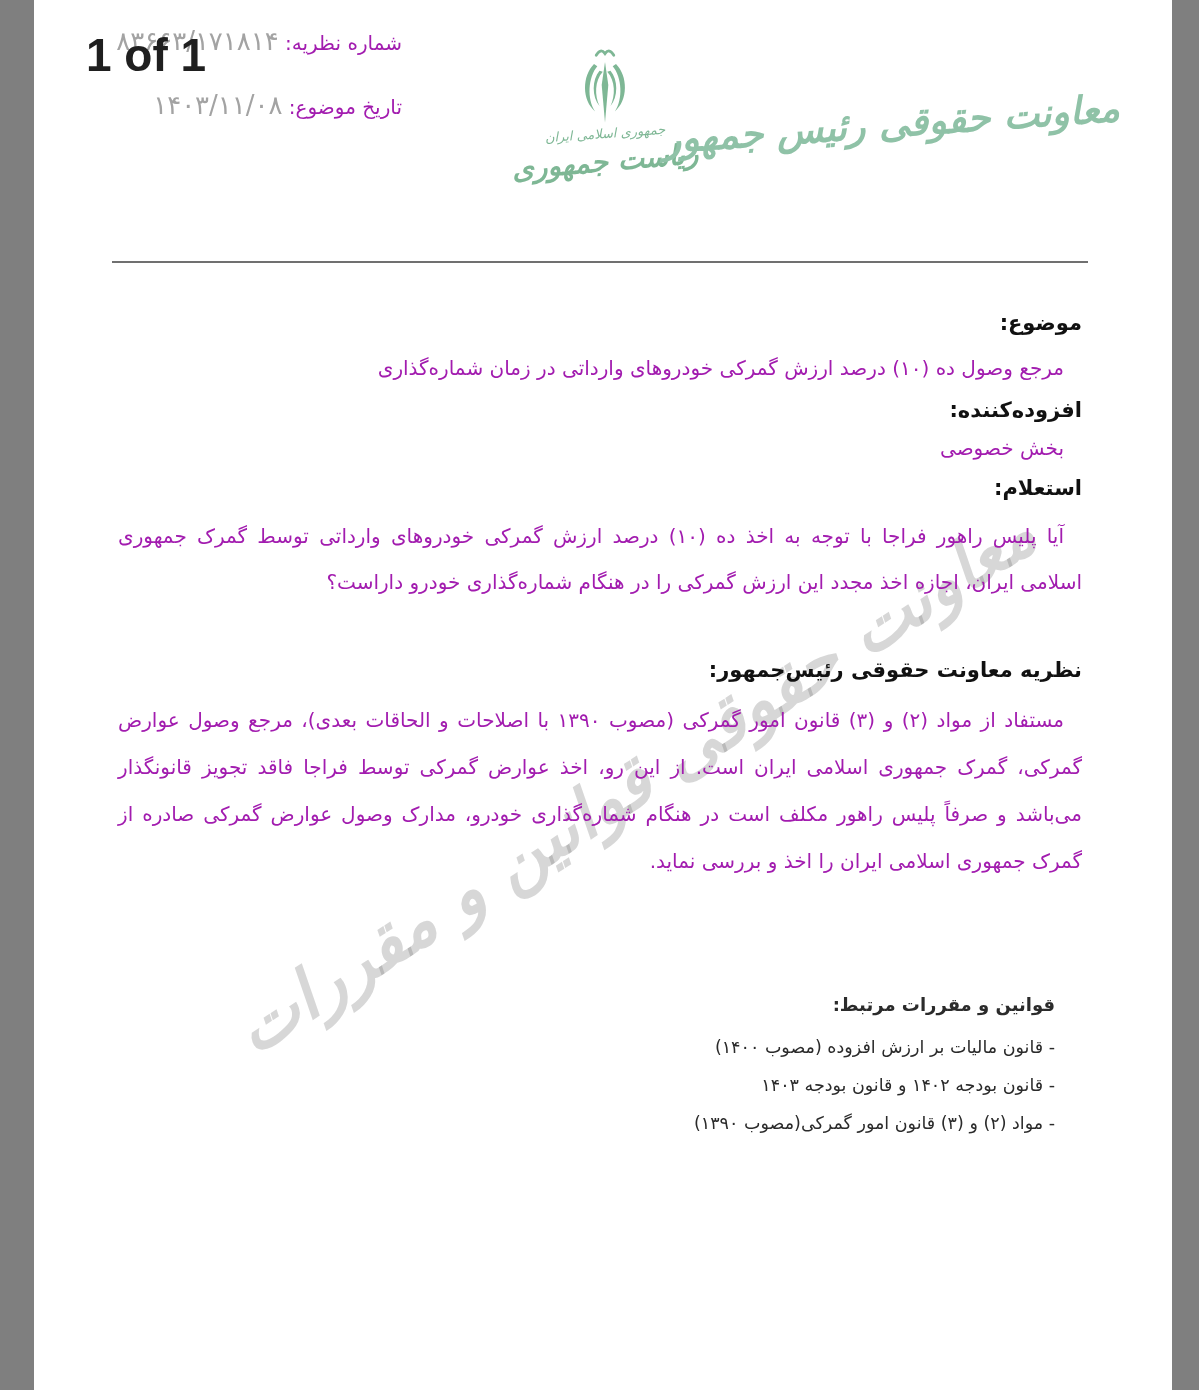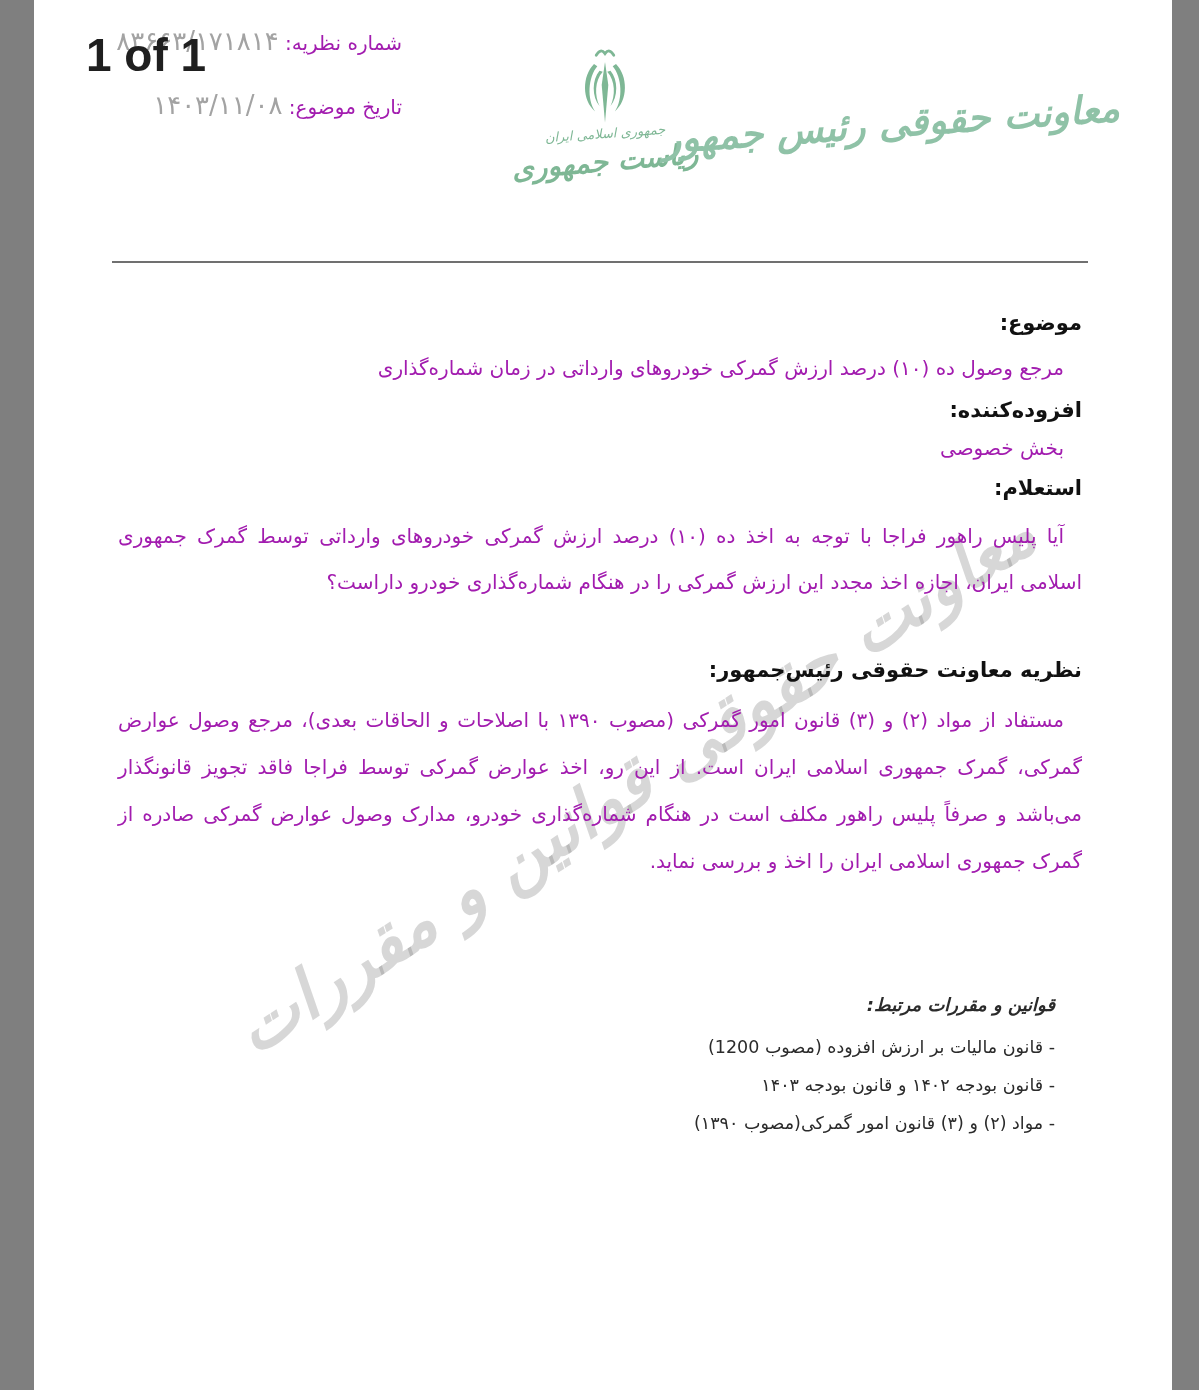--- a/index.html
+++ b/index.html
@@ -48,21 +48,21 @@
   .p.single{line-height:42px;text-align:right;}
   .p.subject{margin-top:6px;}
   .h.mt2{margin-top:2px;}
   .p.inquiry{margin-top:8px;line-height:46px;}
   .h.opinion{margin-top:48px;}
   .p.opinion{margin-top:10px;line-height:47px;}
   .issuer{margin:34px 0 0 0;font-size:20px;line-height:44px;text-align:right;}
   .issuer .bold{font-weight:bold;color:#111;}
 
   .related{position:absolute;left:118px;top:990px;width:937px;direction:rtl;text-align:right;z-index:2;color:#2b2b2b;}
-  .related .rel-h{font-size:18px;font-weight:bold;line-height:30px;font-style:italic;}
+  .related .rel-h{font-size:18px;font-weight:bold;line-height:30px;}
   .related .rel-items{margin-top:8px;}
   .related .rel-item{font-size:17.5px;line-height:38px;white-space:nowrap;}
 </style>
 </head>
 <body>
 
 <div class="stage">
 
   <div class="gutter left"></div>
   <div class="gutter right"></div>
@@ -114,19 +114,19 @@
     <p class="p inquiry">آیا پلیس راهور فراجا با توجه به اخذ ده (۱۰) درصد ارزش گمرکی خودروهای وارداتی توسط گمرک جمهوری اسلامی ایران، اجازه اخذ مجدد این ارزش گمرکی را در هنگام شماره‌گذاری خودرو داراست؟</p>
 
     <div class="h opinion">نظریه معاونت حقوقی رئیس‌جمهور:</div>
     <p class="p opinion">مستفاد از مواد (۲) و (۳) قانون امور گمرکی (مصوب ۱۳۹۰ با اصلاحات و الحاقات بعدی)، مرجع وصول عوارض گمرکی، گمرک جمهوری اسلامی ایران است. از این رو، اخذ عوارض گمرکی توسط فراجا فاقد تجویز قانونگذار می‌باشد و صرفاً پلیس راهور مکلف است در هنگام شماره‌گذاری خودرو، مدارک وصول عوارض گمرکی صادره از گمرک جمهوری اسلامی ایران را اخذ و بررسی نماید.</p>
 
   </main>
 
   <div class="related">
     <div class="rel-h">قوانین و مقررات مرتبط:</div>
     <div class="rel-items">
-      <div class="rel-item">- قانون مالیات بر ارزش افزوده (مصوب 1200)</div>
+      <div class="rel-item">- قانون مالیات بر ارزش افزوده (مصوب ۱۴۰۰)</div>
       <div class="rel-item">- قانون بودجه ۱۴۰۲ و قانون بودجه ۱۴۰۳</div>
       <div class="rel-item">- مواد (۲) و (۳) قانون امور گمرکی(مصوب ۱۳۹۰)</div>
     </div>
   </div>
 
 </div>
 
 </body></html>

